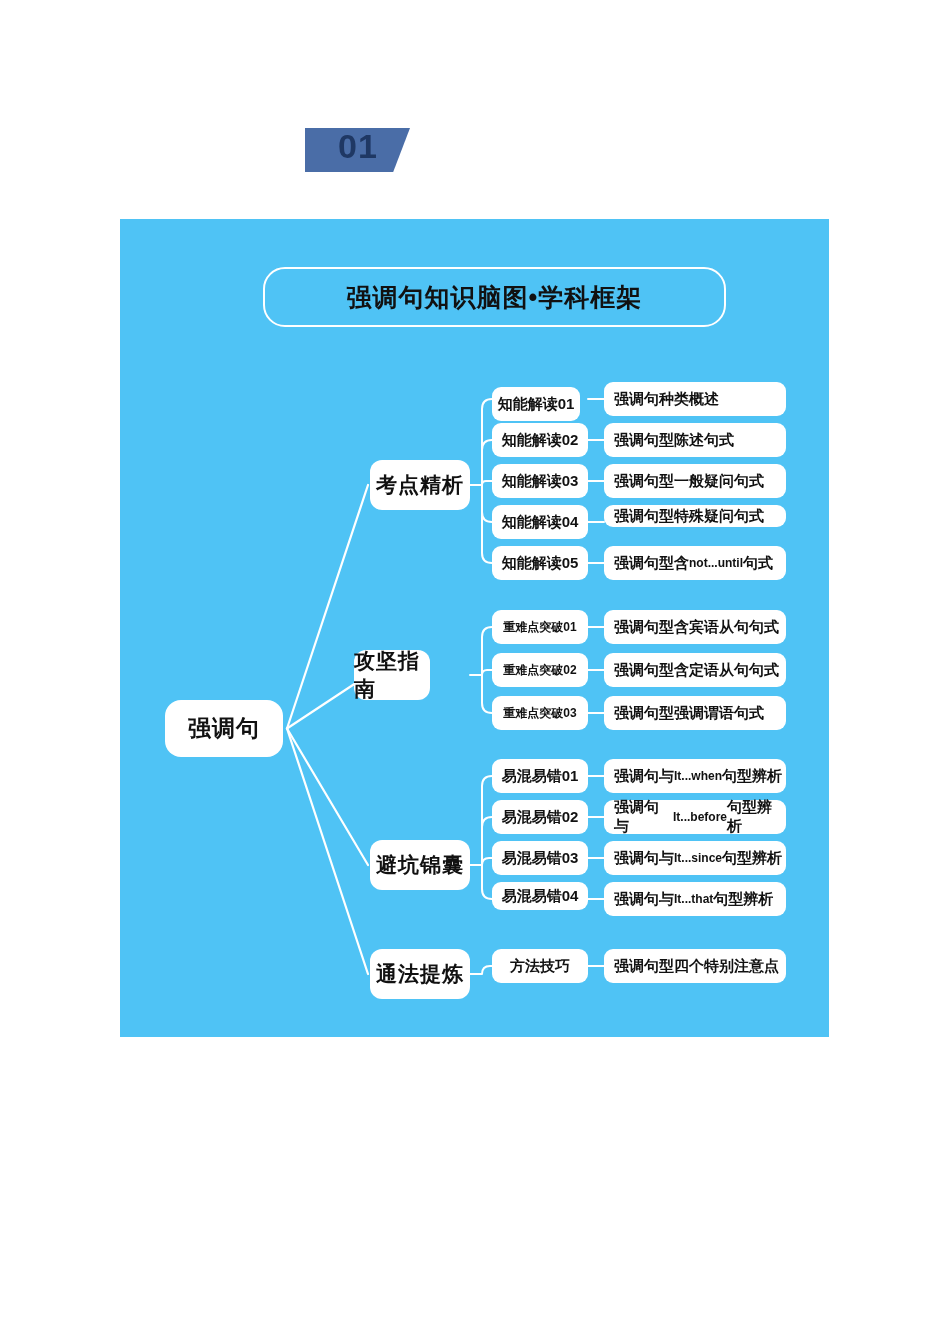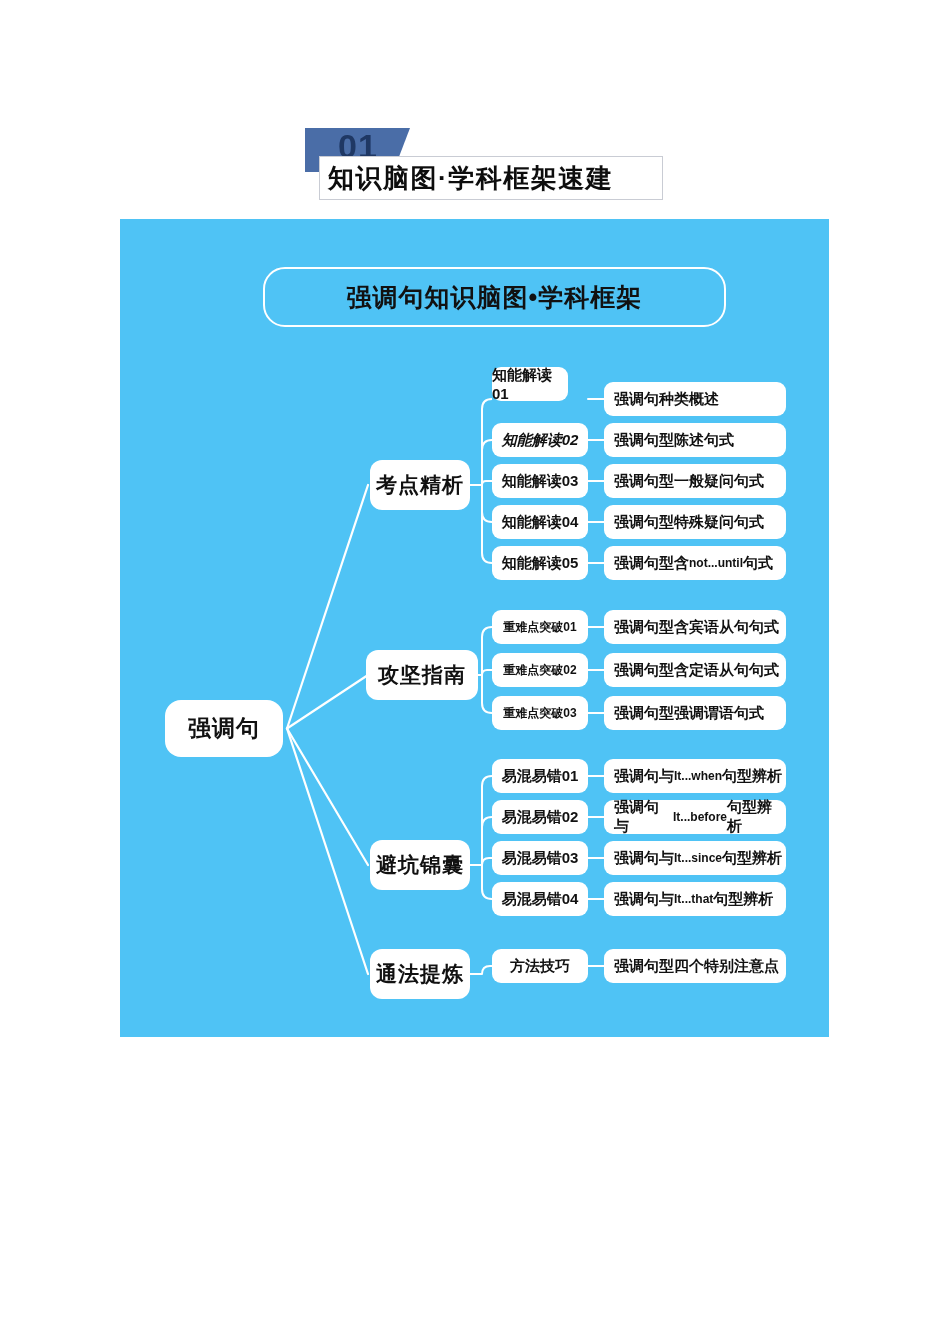--- a/index.html
+++ b/index.html
@@ -132,23 +132,20 @@
     font-weight: bold;
     letter-spacing: 0px;
   }
 </style>
 </head>
 <body>
 
 <div id="section-header">
   <div class="hdr-tag"></div>
   <div class="hdr-num">01</div>
-  <div class="hdr-box">
-    <div class="hdr-box-text">知识脑图·学科框架速建</div>
-  </div>
 </div>
 
 <div id="mindmap-panel">
   <svg id="mindmap-svg" viewBox="0 0 709 818">
       <line x1="167" y1="509.5" x2="248" y2="266" stroke="#ffffff" stroke-width="2.2" stroke-linecap="round"></line>
       <line x1="350" y1="266" x2="362" y2="266" stroke="#ffffff" stroke-width="2" stroke-linecap="round"></line>
       <path d="M 362 266 L 362 190 Q 362 180 372 180 L 372 180" fill="none" stroke="#ffffff" stroke-width="2"></path>
       <line x1="468" y1="180" x2="484" y2="180" stroke="#ffffff" stroke-width="2" stroke-linecap="round"></line>
       <path d="M 362 266 L 362 231 Q 362 221 372 221 L 372 221" fill="none" stroke="#ffffff" stroke-width="2"></path>
       <line x1="468" y1="221" x2="484" y2="221" stroke="#ffffff" stroke-width="2" stroke-linecap="round"></line>
@@ -178,35 +175,35 @@
       <line x1="468" y1="680" x2="484" y2="680" stroke="#ffffff" stroke-width="2" stroke-linecap="round"></line>
       <line x1="167" y1="509.5" x2="248" y2="755" stroke="#ffffff" stroke-width="2.2" stroke-linecap="round"></line>
       <line x1="350" y1="755" x2="362" y2="755" stroke="#ffffff" stroke-width="2" stroke-linecap="round"></line>
       <path d="M 362 755 L 362 755 Q 362 747 370 747 L 372 747" fill="none" stroke="#ffffff" stroke-width="2"></path>
       <line x1="468" y1="747" x2="484" y2="747" stroke="#ffffff" stroke-width="2" stroke-linecap="round"></line>
     </svg>
   <div id="mindmap-nodes">
       <div class="node-box node-title" style="left: 143px; top: 48px; width: 463px; height: 60px;">强调句知识脑图•学科框架</div>
       <div class="node-box node-root" style="left: 45px; top: 481px; width: 118px; height: 57px;">强调句</div>
       <div class="node-box node-cat" style="left: 250px; top: 241px; width: 100px; height: 50px;">考点精析</div>
-      <div class="node-box node-sub" style="left: 372px; top: 148px; width: 76px; height: 34px;">知能解读01</div>
+      <div class="node-box node-sub" style="left: 372px; top: 168px; width: 88px; height: 34px;">知能解读01</div>
       <div class="node-box node-leaf" style="left: 484px; top: 163px; width: 182px; height: 34px;">强调句种类概述</div>
-      <div class="node-box node-sub" style="left: 372px; top: 204px; width: 96px; height: 34px; font-style: italic;">知能解读02</div>
+      <div class="node-box node-sub" style="left: 372px; top: 204px; width: 96px; height: 34px;">知能解读02</div>
       <div class="node-box node-leaf" style="left: 484px; top: 204px; width: 182px; height: 34px;">强调句型陈述句式</div>
       <div class="node-box node-sub" style="left: 372px; top: 245px; width: 96px; height: 34px;">知能解读03</div>
       <div class="node-box node-leaf" style="left: 484px; top: 245px; width: 182px; height: 34px;">强调句型一般疑问句式</div>
       <div class="node-box node-sub" style="left: 372px; top: 286px; width: 96px; height: 34px;">知能解读04</div>
-      <div class="node-box node-leaf" style="left: 484px; top: 286px; width: 182px; height: 34px;">强调句型特殊疑问句式</div>
+      <div class="node-box node-leaf" style="left: 484px; top: 286px; width: 182px; height: 22px;">强调句型特殊疑问句式</div>
       <div class="node-box node-sub" style="left: 372px; top: 327px; width: 96px; height: 34px;">知能解读05</div>
       <div class="node-box node-leaf" style="left: 484px; top: 327px; width: 182px; height: 34px; text-align: center;">
         <span>强调句型含</span>
         <span class="en">not...until</span>
         <span>句式</span>
       </div>
-      <div class="node-box node-cat" style="left: 246px; top: 431px; width: 112px; height: 50px;">攻坚指南</div>
+      <div class="node-box node-cat" style="left: 234px; top: 431px; width: 76px; height: 50px;">攻坚指南</div>
       <div class="node-box node-sub small" style="left: 372px; top: 391px; width: 96px; height: 34px;">重难点突破01</div>
       <div class="node-box node-leaf" style="left: 484px; top: 391px; width: 182px; height: 34px;">强调句型含宾语从句句式</div>
       <div class="node-box node-sub small" style="left: 372px; top: 434px; width: 96px; height: 34px;">重难点突破02</div>
       <div class="node-box node-leaf" style="left: 484px; top: 434px; width: 182px; height: 34px;">强调句型含定语从句句式</div>
       <div class="node-box node-sub small" style="left: 372px; top: 477px; width: 96px; height: 34px;">重难点突破03</div>
       <div class="node-box node-leaf" style="left: 484px; top: 477px; width: 182px; height: 34px;">强调句型强调谓语句式</div>
       <div class="node-box node-cat" style="left: 250px; top: 621px; width: 100px; height: 50px;">避坑锦囊</div>
       <div class="node-box node-sub" style="left: 372px; top: 540px; width: 96px; height: 34px;">易混易错01</div>
       <div class="node-box node-leaf" style="left: 484px; top: 540px; width: 182px; height: 34px;">
         <span>强调句与</span>
@@ -218,21 +215,21 @@
         <span>强调句与</span>
         <span class="en">It...before</span>
         <span>句型辨析</span>
       </div>
       <div class="node-box node-sub" style="left: 372px; top: 622px; width: 96px; height: 34px;">易混易错03</div>
       <div class="node-box node-leaf" style="left: 484px; top: 622px; width: 182px; height: 34px;">
         <span>强调句与</span>
         <span class="en">It...since</span>
         <span>句型辨析</span>
       </div>
-      <div class="node-box node-sub" style="left: 372px; top: 663px; width: 96px; height: 34px;">易混易错04</div>
+      <div class="node-box node-sub" style="left: 372px; top: 663px; width: 96px; height: 28px;">易混易错04</div>
       <div class="node-box node-leaf" style="left: 484px; top: 663px; width: 182px; height: 34px;">
         <span>强调句与</span>
         <span class="en">It...that</span>
         <span>句型辨析</span>
       </div>
       <div class="node-box node-cat" style="left: 250px; top: 730px; width: 100px; height: 50px;">通法提炼</div>
       <div class="node-box node-sub" style="left: 372px; top: 730px; width: 96px; height: 34px;">方法技巧</div>
       <div class="node-box node-leaf" style="left: 484px; top: 730px; width: 182px; height: 34px;">强调句型四个特别注意点</div>
     </div>
 </div>

